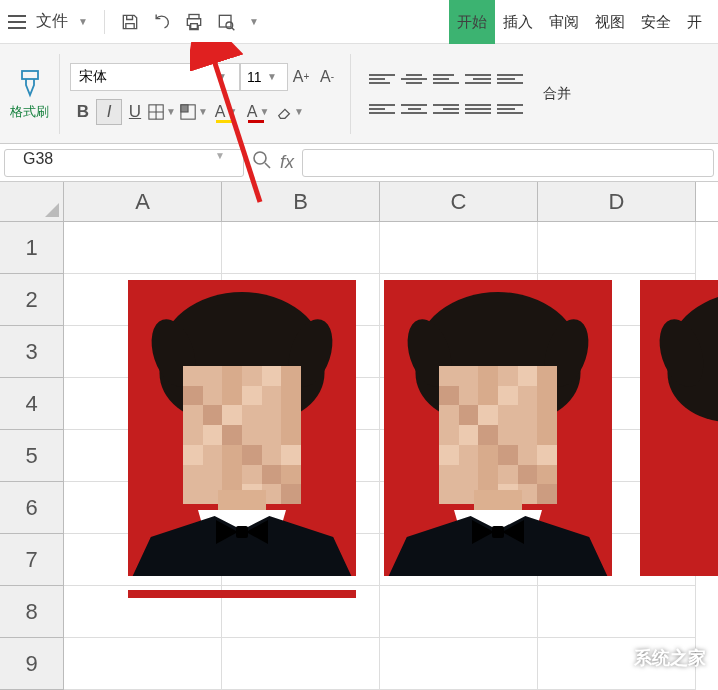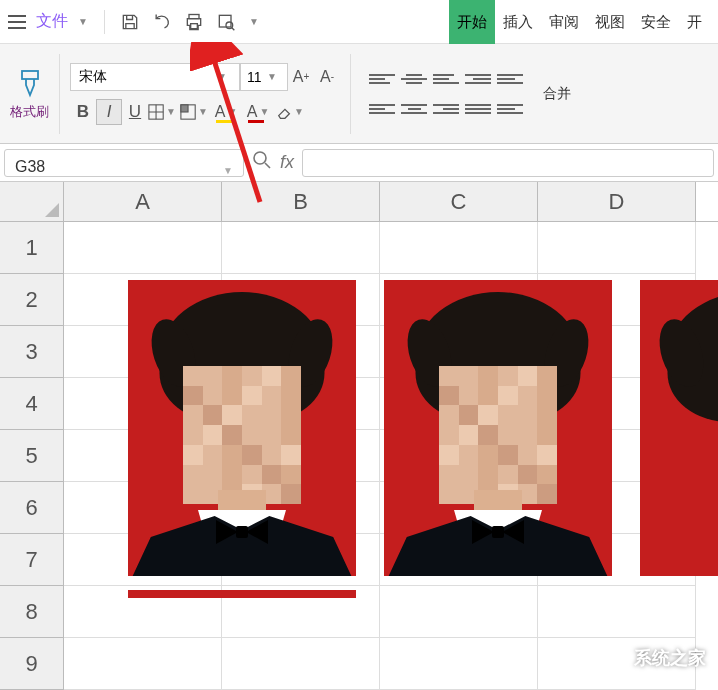--- a/index.html
+++ b/index.html
@@ -1,33 +1,33 @@
 <!DOCTYPE html>
 <html><head>
   <meta charset="utf-8">
   <style>
     * { margin: 0; padding: 0; box-sizing: border-box; font-family: "Microsoft YaHei", sans-serif; }
     body { width: 718px; height: 690px; background: #fff; overflow: hidden; position: relative; }
     
     .menubar { height: 44px; background: #fff; display: flex; align-items: center; padding: 0 8px; border-bottom: 1px solid #e0e0e0; gap: 6px; }
     .menu-icon { width: 18px; height: 14px; display: flex; flex-direction: column; justify-content: space-between; }
     .menu-icon span { height: 2px; background: #555; }
-    .file-label { font-size: 16px; color: #8b5cf6; margin-left: 4px; }
+    .file-label { font-size: 16px; color: #404040; margin-left: 4px; }
     .dd { font-size: 10px; color: #888; margin: 0 4px; }
     .sep { width: 1px; height: 24px; background: #ddd; margin: 0 6px; }
     .tool-icon { width: 26px; height: 26px; display: flex; align-items: center; justify-content: center; color: #555; }
     .tool-icon svg { width: 20px; height: 20px; }
     .tab-bar { display: flex; margin-left: auto; height: 44px; align-items: stretch; }
     .tab { padding: 0 8px; font-size: 15px; display: flex; align-items: center; color: #333; border-top: 2px solid transparent; }
-    .tab.active { background: #3cb371; color: #000000; }
+    .tab.active { background: #3cb371; color: #404040; }
     
     .ribbon { height: 100px; background: #f5f5f5; display: flex; align-items: center; padding: 0 10px; border-bottom: 1px solid #ccc; gap: 10px; position: relative; }
     .ribbon-group { display: flex; flex-direction: column; align-items: center; gap: 4px; }
     .brush-icon { width: 32px; height: 32px; }
-    .brush-label { font-size: 13px; color: #701a75; }
+    .brush-label { font-size: 13px; color: #15803d; }
     .vsep { width: 1px; height: 80px; background: #ddd; }
     
     .font-group { display: flex; flex-direction: column; gap: 8px; }
     .font-row { display: flex; align-items: center; }
     .font-select { width: 170px; height: 28px; border: 1px solid #ccc; background: #fff; padding: 0 8px; font-size: 14px; display: flex; align-items: center; justify-content: space-between; }
     .size-select { width: 48px; height: 28px; border: 1px solid #ccc; background: #fff; padding: 0 6px; font-size: 14px; display: flex; align-items: center; justify-content: space-between; }
     .fontsize-btn { width: 26px; height: 26px; display: flex; align-items: center; justify-content: center; color: #555; font-size: 16px; }
     .fontsize-btn sup { font-size: 10px; }
     .fmt-btn { width: 26px; height: 26px; display: flex; align-items: center; justify-content: center; font-size: 17px; color: #555; }
     .fmt-btn.italic { font-style: italic; background: #e8e8e8; border: 1px solid #bbb; }
@@ -36,21 +36,21 @@
     .highlight-bar { position: absolute; bottom: 2px; left: 4px; width: 16px; height: 3px; background: #ffd700; }
     .fontcolor-bar { position: absolute; bottom: 2px; left: 4px; width: 16px; height: 3px; background: #c00; }
     
     .align-group { display: flex; flex-direction: column; gap: 10px; margin-left: 8px; }
     .align-row { display: flex; gap: 6px; }
     .align-btn { width: 26px; height: 20px; display: flex; flex-direction: column; justify-content: center; gap: 2px; }
     .align-btn span { height: 2px; background: #666; }
     .merge-label { font-size: 14px; color: #333; margin-left: 10px; align-self: center; }
     
     .namebox-row { height: 38px; display: flex; align-items: center; border-bottom: 1px solid #ccc; padding: 0 4px; gap: 8px; }
-    .namebox { width: 240px; height: 28px; border: 1px solid #ccc; background: #fff; display: flex; align-items: flex-end; padding: 0 10px; font-size: 16px; color: #333; border-radius: 3px; }
+    .namebox { width: 240px; height: 28px; border: 1px solid #ccc; background: #fff; display: flex; align-items: flex-start; padding: 0 18px; font-size: 16px; color: #333; border-radius: 3px; }
     .namebox-dd { margin-left: auto; color: #aaa; font-size: 10px; }
     .zoom-icon, .fx-icon { color: #777; font-size: 18px; font-style: italic; }
     .formula-bar { flex: 1; height: 28px; border: 1px solid #ccc; background: #fff; border-radius: 3px; }
     
     .sheet { position: relative; }
     .colhdr-row { height: 40px; display: flex; border-bottom: 1px solid #bbb; }
     .corner { width: 64px; background: #efefef; border-right: 1px solid #bbb; position: relative; }
     .corner::after { content: ''; position: absolute; right: 4px; bottom: 4px; border-left: 14px solid transparent; border-bottom: 14px solid #bbb; }
     .colhdr { width: 158px; background: #efefef; border-right: 1px solid #bbb; display: flex; align-items: center; justify-content: center; font-size: 22px; color: #555; }
     .row { height: 52px; display: flex; }

